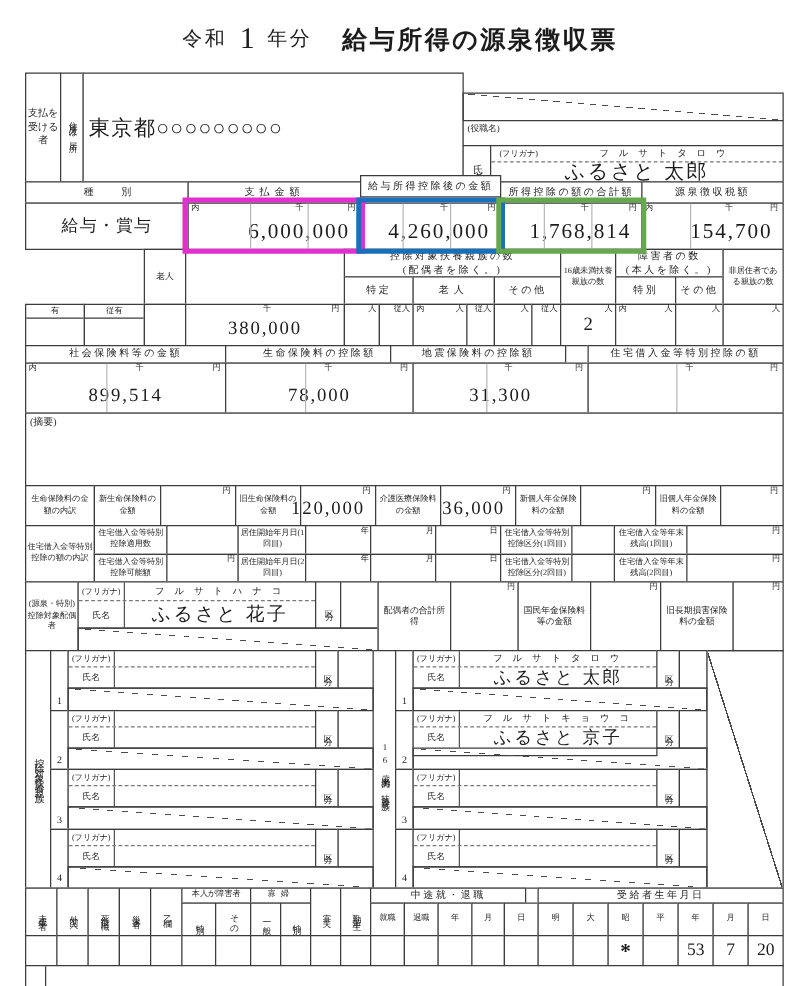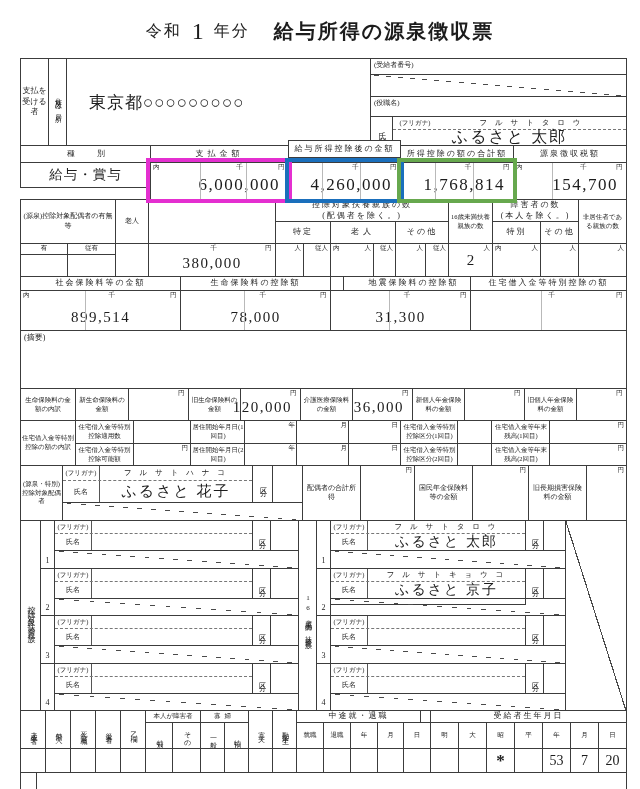--- a/index.html
+++ b/index.html
@@ -46,22 +46,21 @@
     <span class="era">令和</span>
     <span class="yr">1</span>
     <span class="era">年分</span>
     <span class="main">給与所得の源泉徴収票</span>
   </div>
 
   <div class="c lb" style="left:20px;top:58px;width:29px;height:88px">支払を受ける者</div>
   <div class="c vtc" style="left:48px;top:58px;width:19px;height:88px">
     <span class="vt" style="font-size:7px;letter-spacing:2px">住所又は居所</span>
   </div>
-  <div class="c" style="left:66px;top:58px;width:305px;height:88px;display:flex;align-items:center;padding-left:22px;font-size:17px;letter-spacing:1px">東京都○○○○○○○○○</div>
-  <div class="c lb tl lb7" style="left:370px;top:58px;width:257px;height:17px">(受給者番号)</div>
+  <div class="c" style="left:66px;top:58px;width:305px;height:88px;display:flex;align-items:center;padding-left:4px;font-size:17px;letter-spacing:1px">東京都○○○○○○○○○</div>
   <div class="c diag" style="left:370px;top:74px;width:257px;height:23px"></div>
   <div class="c lb tl lb7" style="left:370px;top:96px;width:257px;height:21px">(役職名)</div>
   <div class="c vtc" style="left:370px;top:116px;width:23px;height:30px">
     <span class="vt" style="letter-spacing:6px">氏名</span>
   </div>
   <div class="c" style="left:392px;top:116px;width:235px;height:30px">
     <div class="frow" style="height:13px">
       <span class="flb flb0">(フリガナ)</span>
       <span class="ftx">フ ル サ ト   タ ロ ウ</span>
     </div>
@@ -69,21 +68,21 @@
       <span class="ntx" style="font-size:16px">ふるさと 太郎</span>
     </div>
   </div>
 
   <div class="c lb" style="left:20px;top:145px;width:131px;height:18px;letter-spacing:22px;padding-left:24px">種別</div>
   <div class="c lb ls4" style="left:150px;top:145px;width:139px;height:18px">支払金額</div>
   <div class="c lb ls2" style="left:288px;top:140px;width:113px;height:18px">給与所得控除後の金額</div>
   <div class="c lb ls2" style="left:400px;top:145px;width:114px;height:18px">所得控除の額の合計額</div>
   <div class="c lb ls2" style="left:513px;top:145px;width:114px;height:18px">源泉徴収税額</div>
 
-  <div class="c vtc" style="left:20px;top:162px;width:131px;height:26px;font-size:13.5px;letter-spacing:1px">給与・賞与</div>
+  <div class="c vtc" style="left:20px;top:162px;width:131px;height:38px;font-size:13.5px;letter-spacing:1px">給与・賞与</div>
   <div class="c money" style="left:150px;top:162px;width:139px;height:38px">
     <div class="vdiv" style="left:36%"></div>
     <div class="vdiv" style="left:69%"></div>
     <span class="mk" style="left:2px;top:1px">内</span>
     <span class="mk" style="right:32%;top:1px">千</span>
     <span class="mk" style="right:2px;top:1px">円</span>
     <span>6,000,000</span>
   </div>
   <div class="c money" style="left:288px;top:162px;width:113px;height:38px">
     <div class="vdiv" style="left:30%"></div>
@@ -104,21 +103,20 @@
     <span class="mk" style="left:2px;top:1px">内</span>
     <span class="mk" style="right:34%;top:1px">千</span>
     <span class="mk" style="right:2px;top:1px">円</span>
     <span>154,700</span>
   </div>
 
   <div class="hl" style="left: 146px; top: 158px; width: 146px; height: 45px; border-color: rgb(228, 47, 208);"></div>
   <div class="hl" style="left: 285px; top: 158px; width: 119px; height: 45px; border-color: rgb(26, 111, 188);"></div>
   <div class="hl" style="left: 397px; top: 158px; width: 120px; height: 45px; border-color: rgb(103, 168, 78);"></div>
 
-  <div class="c lb lb7" style="left:20px;top:199px;width:96px;height:45px">(源泉)控除対象配偶者の有無等</div>
   <div class="c lb lb7" style="left:115px;top:199px;width:34px;height:45px">老人</div>
   <div class="c lb ls2" style="left:275px;top:199px;width:174px;height:23px;flex-direction:column">
     <span>控除対象扶養親族の数</span>
     <span>(配偶者を除く。)</span>
   </div>
   <div class="c lb ls2" style="left:275px;top:221px;width:56px;height:23px">特定</div>
   <div class="c lb ls4" style="left:330px;top:221px;width:66px;height:23px">老人</div>
   <div class="c lb ls2" style="left:395px;top:221px;width:54px;height:23px">その他</div>
   <div class="c lb lb65" style="left:448px;top:199px;width:45px;height:45px">16歳未満扶養親族の数</div>
   <div class="c lb ls2" style="left:492px;top:199px;width:87px;height:23px;flex-direction:column">
@@ -170,21 +168,21 @@
   </div>
   <div class="c" style="left:540px;top:243px;width:39px;height:34px">
     <span class="mk" style="right:2px;top:1px">人</span>
   </div>
   <div class="c" style="left:578px;top:243px;width:49px;height:34px">
     <span class="mk" style="right:2px;top:1px">人</span>
   </div>
 
   <div class="c lb ls2" style="left:20px;top:276px;width:161px;height:15px">社会保険料等の金額</div>
   <div class="c lb ls2" style="left:180px;top:276px;width:151px;height:15px">生命保険料の控除額</div>
-  <div class="c lb ls2" style="left:343px;top:276px;width:141px;height:15px">地震保険料の控除額</div>
+  <div class="c lb ls2" style="left:312px;top:276px;width:141px;height:15px">地震保険料の控除額</div>
   <div class="c lb ls2" style="left:470px;top:276px;width:157px;height:15px">住宅借入金等特別控除の額</div>
 
   <div class="c money m15 mcenter" style="left:20px;top:290px;width:161px;height:41px">
     <div class="vdiv" style="left:40%"></div>
     <span class="mk" style="left:2px;top:1px">内</span>
     <span class="mk" style="right:40%;top:1px">千</span>
     <span class="mk" style="right:2px;top:1px">円</span>
     <span>899,514</span>
   </div>
   <div class="c money m15 mcenter" style="left:180px;top:290px;width:151px;height:41px">

